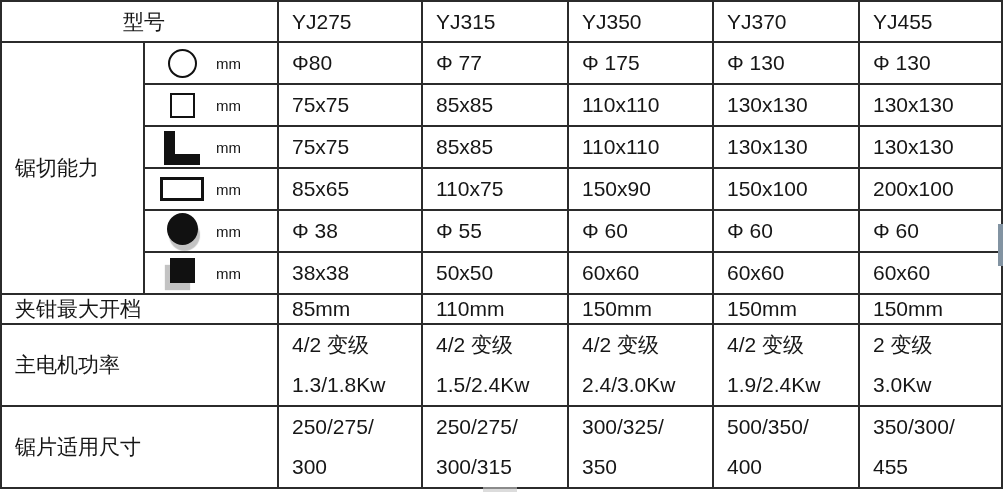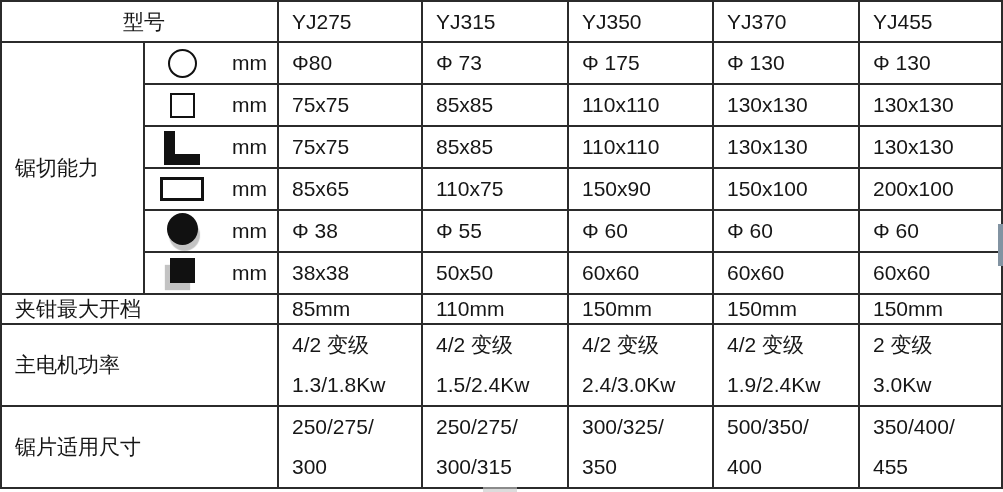--- a/index.html
+++ b/index.html
@@ -44,21 +44,21 @@
     padding-left:10px;
   }
   td.icon-cell{padding:0 0 0 6px;}
   .icon-wrap{
     display:flex;align-items:center;height:100%;
   }
   .icon-box{
     width:48px;min-width:48px;height:40px;
     display:flex;align-items:center;justify-content:center;
   }
-  .mm{margin-left:26px;font-size:21px;}
+  .mm{margin-left:10px;font-size:15px;}
   
   .i-circle-o{width:29px;height:29px;border:2.5px solid #111;border-radius:50%;box-sizing:border-box;}
   .i-square-o{width:25px;height:25px;border:2.5px solid #111;box-sizing:border-box;}
   .i-angle{width:36px;height:34px;border-left:11px solid #111;border-bottom:11px solid #111;box-sizing:border-box;margin-top:2px;}
   .i-rect-o{width:44px;height:24px;border:3px solid #111;box-sizing:border-box;}
   .i-circle-f{width:31px;height:32px;background:#111;border-radius:50%;box-shadow:2px 6px 1px #c3c3c3;margin-bottom:4px;}
   .i-square-f{width:25px;height:25px;background:#111;box-shadow:-5px 7px 1px #c3c3c3;margin-bottom:5px;}
   
   td.v-top{vertical-align:top;}
   .line{line-height:40px;height:40px;}
@@ -102,21 +102,21 @@
       <td rowspan="6" class="group-label">锯切能力</td>
       <td class="icon-cell">
         <div class="icon-wrap">
           <span class="icon-box">
                 <span class="i-circle-o"></span>
               </span>
           <span class="mm">mm</span>
         </div>
       </td>
       <td>Φ80</td>
-      <td>Φ 73</td>
+      <td>Φ 77</td>
       <td>Φ 175</td>
       <td>Φ 130</td>
       <td>Φ 130</td>
     </tr>
 
     <tr class="r-cap">
       <td class="icon-cell">
         <div class="icon-wrap">
           <span class="icon-box">
                 <span class="i-square-o"></span>
@@ -244,21 +244,21 @@
       </td>
       <td class="v-top">
         <div class="line">300/325/</div>
         <div class="line">350</div>
       </td>
       <td class="v-top">
         <div class="line">500/350/</div>
         <div class="line">400</div>
       </td>
       <td class="v-top">
-        <div class="line">350/400/</div>
+        <div class="line">350/300/</div>
         <div class="line">455</div>
       </td>
     </tr>
   </tbody>
     </table>
 
   <div class="right-handle"></div>
   <div class="bottom-handle"></div>
 
 </div>

